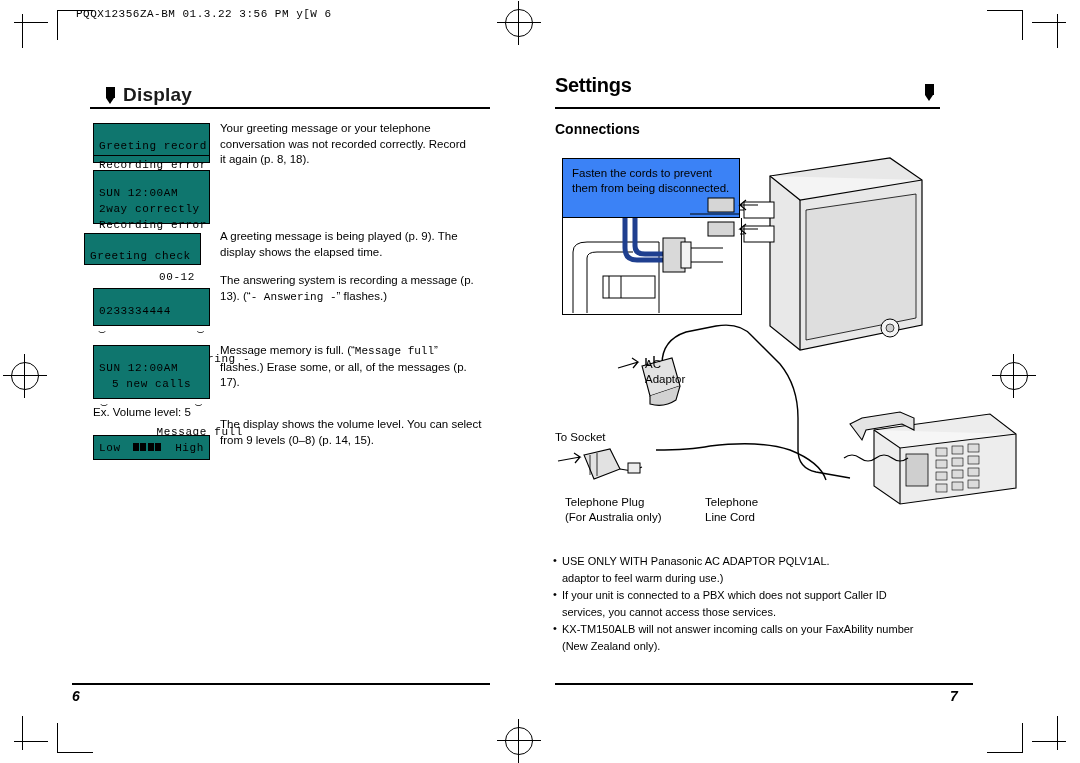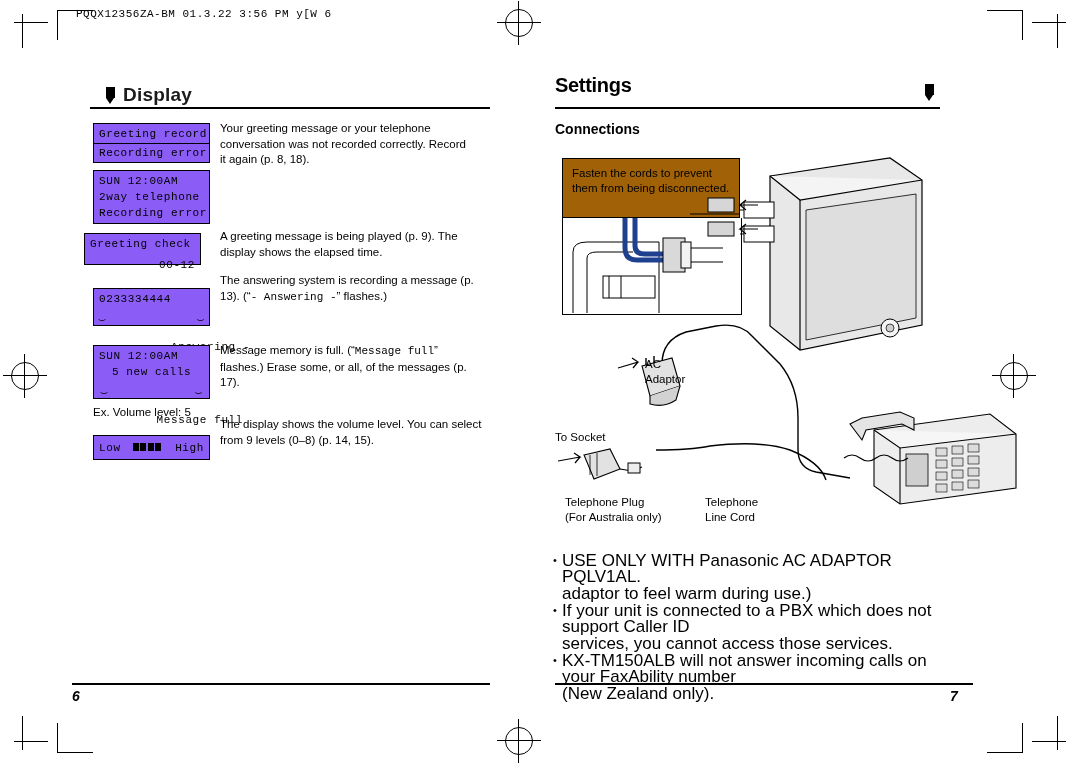--- a/index.html
+++ b/index.html
@@ -46,48 +46,48 @@
 
   .settings-title{
     position:absolute;left:555px;top:74px;font-size:20px;font-weight:bold;letter-spacing:-.3px;
   }
   .connections-title{
     position:absolute;left:555px;top:121px;font-size:14px;font-weight:bold;
   }
 
   
   .lcd{
-    position:absolute;border:1px solid #000;background:#8b5cf6;
+    position:absolute;border:1px solid #000;background:#0f766e;
     font-family:"Liberation Mono", monospace;font-size:11px;line-height:16px;
-    letter-spacing:.6px;color:#000;box-sizing:border-box;padding:2px 5px;
+    letter-spacing:.6px;color:#000;box-sizing:border-box;padding:14px 5px;
   }
   .lcd .row{white-space:pre;}
   .lcd .r-right{text-align:right;}
   .lcd .sep{border-top:1px solid #000;margin:1px -5px;}
 
   .body-txt{
     position:absolute;font-size:11.5px;line-height:15.5px;color:#000;
   }
   .body-txt .mono{font-family:"Liberation Mono", monospace;font-size:11px;}
 
   
   .volbar{display:inline-block;vertical-align:-1px;margin:0 8px;}
   .volbar span{display:inline-block;width:6px;height:8px;background:#000;margin-right:1.5px;}
 
   
   .tickrow{position:relative;}
   .tick-l,.tick-r{position:absolute;font-family:"Liberation Mono",monospace;font-size:10px;}
 
   
   .callout{
-    position:absolute;border:1px solid #000;background:#a16207;box-sizing:border-box;
+    position:absolute;border:1px solid #000;background:#3b82f6;box-sizing:border-box;
     font-size:11.5px;line-height:15px;padding:7px 9px;
   }
   .lbl{position:absolute;font-size:11.5px;line-height:15px;}
-  .bullets{position:absolute;font-size:17px;line-height:16px;}
+  .bullets{position:absolute;font-size:11px;line-height:16px;}
   .bullets div{position:relative;padding-left:9px;margin-bottom:1px;}
   .bullets div.b:before{content:"\2022";position:absolute;left:0;top:-1px;font-size:11px;}
   .bullets div.cont{padding-left:9px;}
 
   .pgnum{position:absolute;font-size:14px;font-weight:bold;font-style:italic;}
   .footrule{position:absolute;background:#000;height:2px;}
 
   svg{display:block;}
 </style>
 </head>
@@ -132,21 +132,21 @@
 
     <div class="lcd" style="left:93px;top:123px;width:117px;height:40px;">
       <div class="row">Greeting record</div>
       <div class="sep"></div>
       <div class="row">Recording error</div>
     </div>
     <div class="body-txt" style="left:220px;top:121px;width:250px;">Your greeting message or your telephone conversation was not recorded correctly. Record it again (p. 8, 18).</div>
 
     <div class="lcd" style="left:93px;top:170px;width:117px;height:54px;">
       <div class="row">SUN 12:00AM</div>
-      <div class="row">2way telephone</div>
+      <div class="row">2way correctly</div>
       <div class="row">Recording error</div>
     </div>
 
     <div class="lcd" style="left:84px;top:233px;width:117px;height:32px;">
       <div class="row">Greeting check</div>
       <div class="row r-right" style="margin-top:5px;">00-12</div>
     </div>
     <div class="body-txt" style="left:220px;top:229px;width:258px;">A greeting message is being played (p. 9). The display shows the elapsed time.</div>
 
     <div class="lcd" style="left:93px;top:288px;width:117px;height:38px;">

